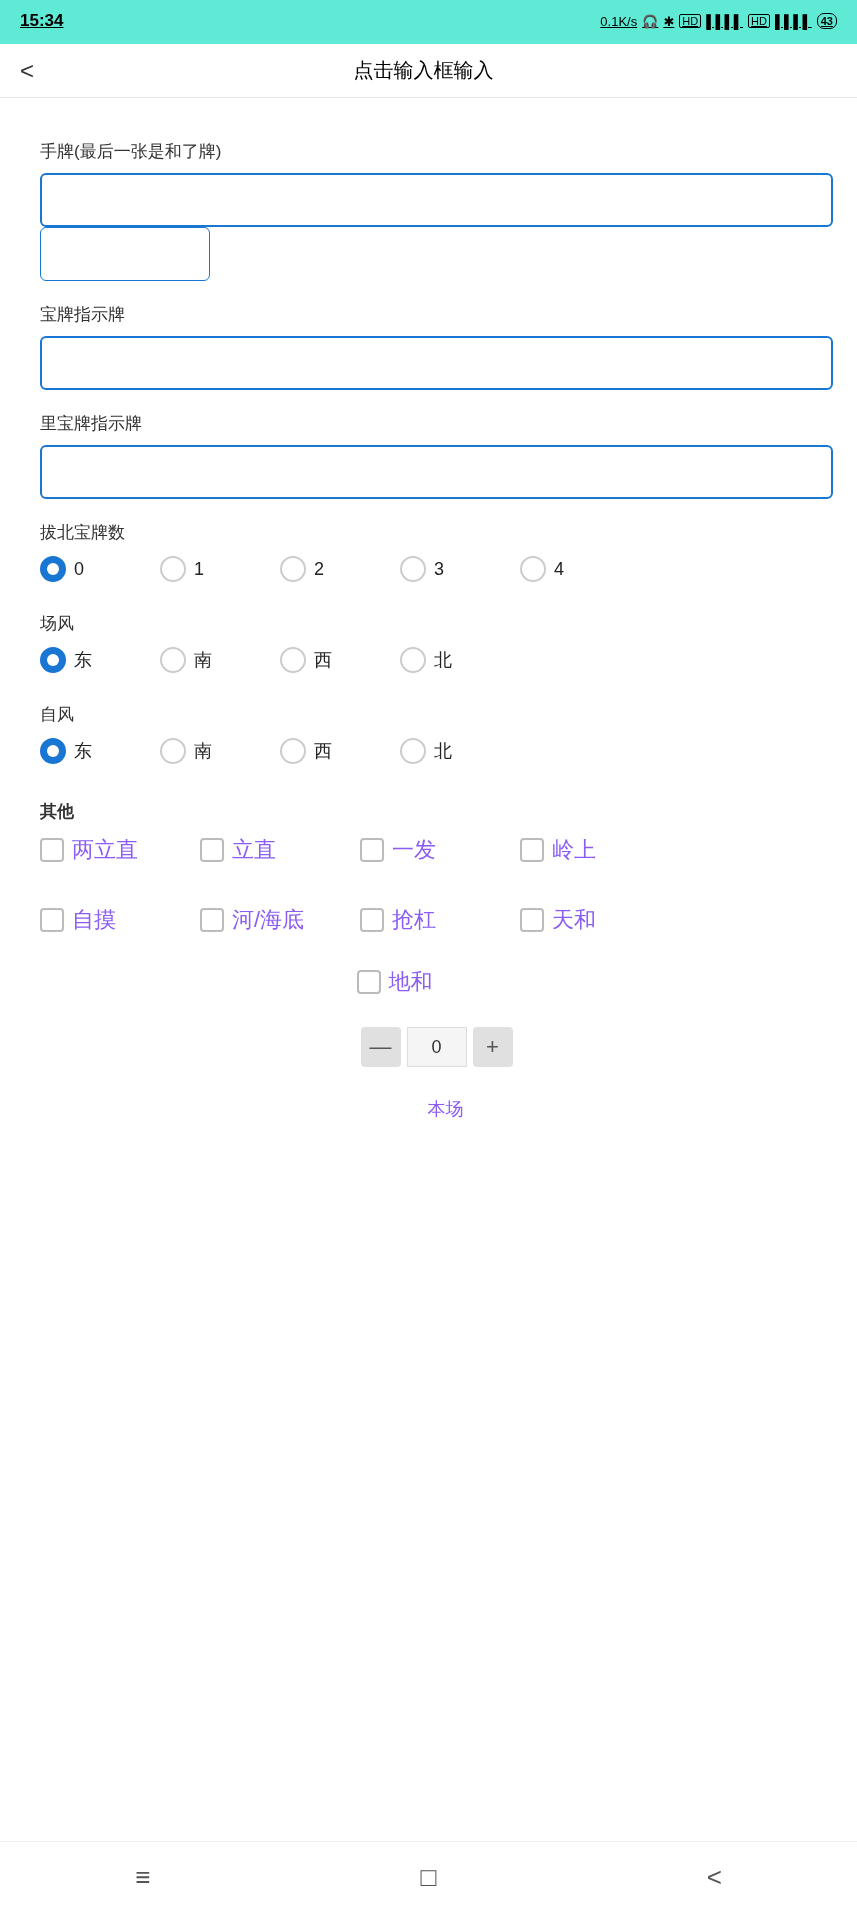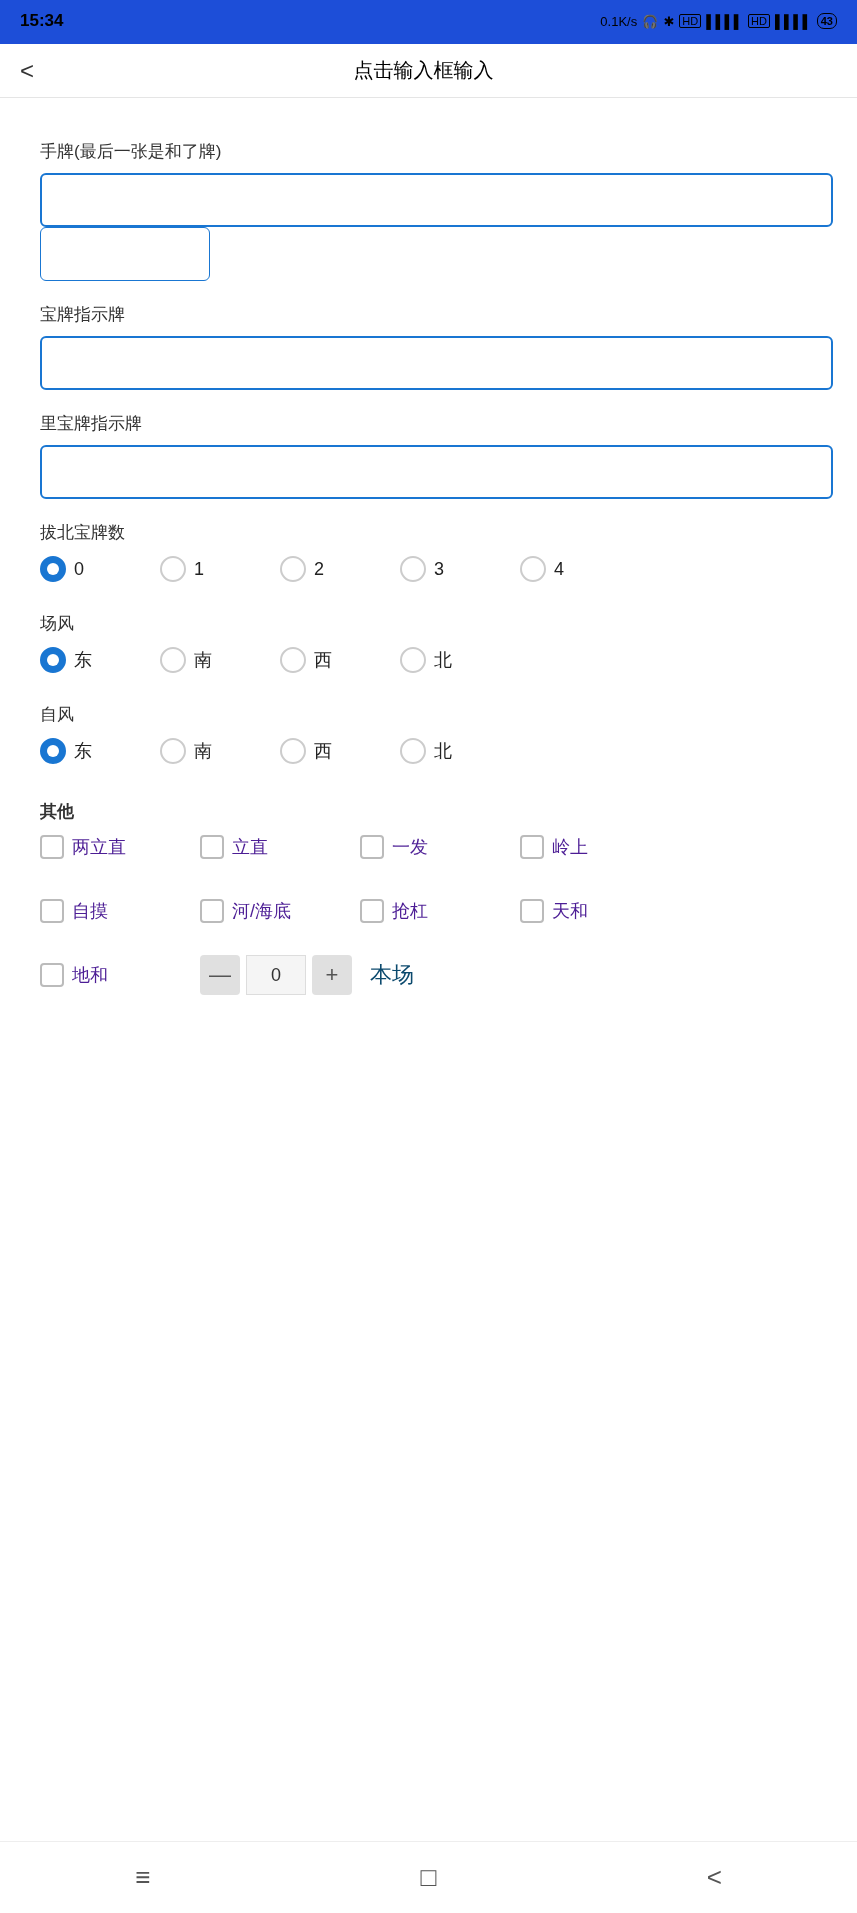--- a/index.html
+++ b/index.html
@@ -12,22 +12,23 @@
       position: relative;
       overflow-x: hidden;
     }
 
     
     .status-bar {
       display: flex;
       justify-content: space-between;
       align-items: center;
       padding: 4px 20px 6px 20px;
-      background: #1d4ed8;
+      background: #5eead4;
       height: 44px;
+      text-decoration: underline;
     }
     .status-time {
       font-size: 17px;
       font-weight: 600;
       color: #000;
     }
     .status-icons {
       display: flex;
       align-items: center;
       gap: 5px;
@@ -150,41 +151,42 @@
     }
     .checkbox-item {
       display: flex;
       align-items: center;
       gap: 8px;
       min-width: 160px;
       margin-bottom: 28px;
       cursor: pointer;
     }
     .checkbox-item span {
-      font-size: 18px;
-      color: #4c1d95;
+      font-size: 22px;
+      color: #8b5cf6;
     }
     .checkbox-box {
       width: 24px;
       height: 24px;
       border: 2px solid #bbb;
       border-radius: 4px;
       display: flex;
       align-items: center;
       justify-content: center;
       flex-shrink: 0;
       background: #fff;
     }
 
     
     .dihe-row {
       display: flex;
       align-items: center;
-      gap: 0;
+      gap: 30px;
       margin-top: 4px;
+      flex-direction: column;
     }
     .dihe-row .checkbox-item {
       margin-bottom: 0;
     }
     .stepper {
       display: flex;
       align-items: center;
       gap: 0;
     }
     .stepper-btn {
@@ -207,22 +209,22 @@
       text-align: center;
       font-size: 18px;
       color: #333;
       background: #f5f5f5;
       display: flex;
       align-items: center;
       justify-content: center;
       margin: 0 6px;
     }
     .honba-label {
-      font-size: 22px;
-      color: #0c4a6e;
+      font-size: 18px;
+      color: #8b5cf6;
       margin-left: 18px;
     }
 
     
     .bottom-nav {
       position: fixed;
       bottom: 0;
       left: 0;
       width: 857px;
       height: 72px;

